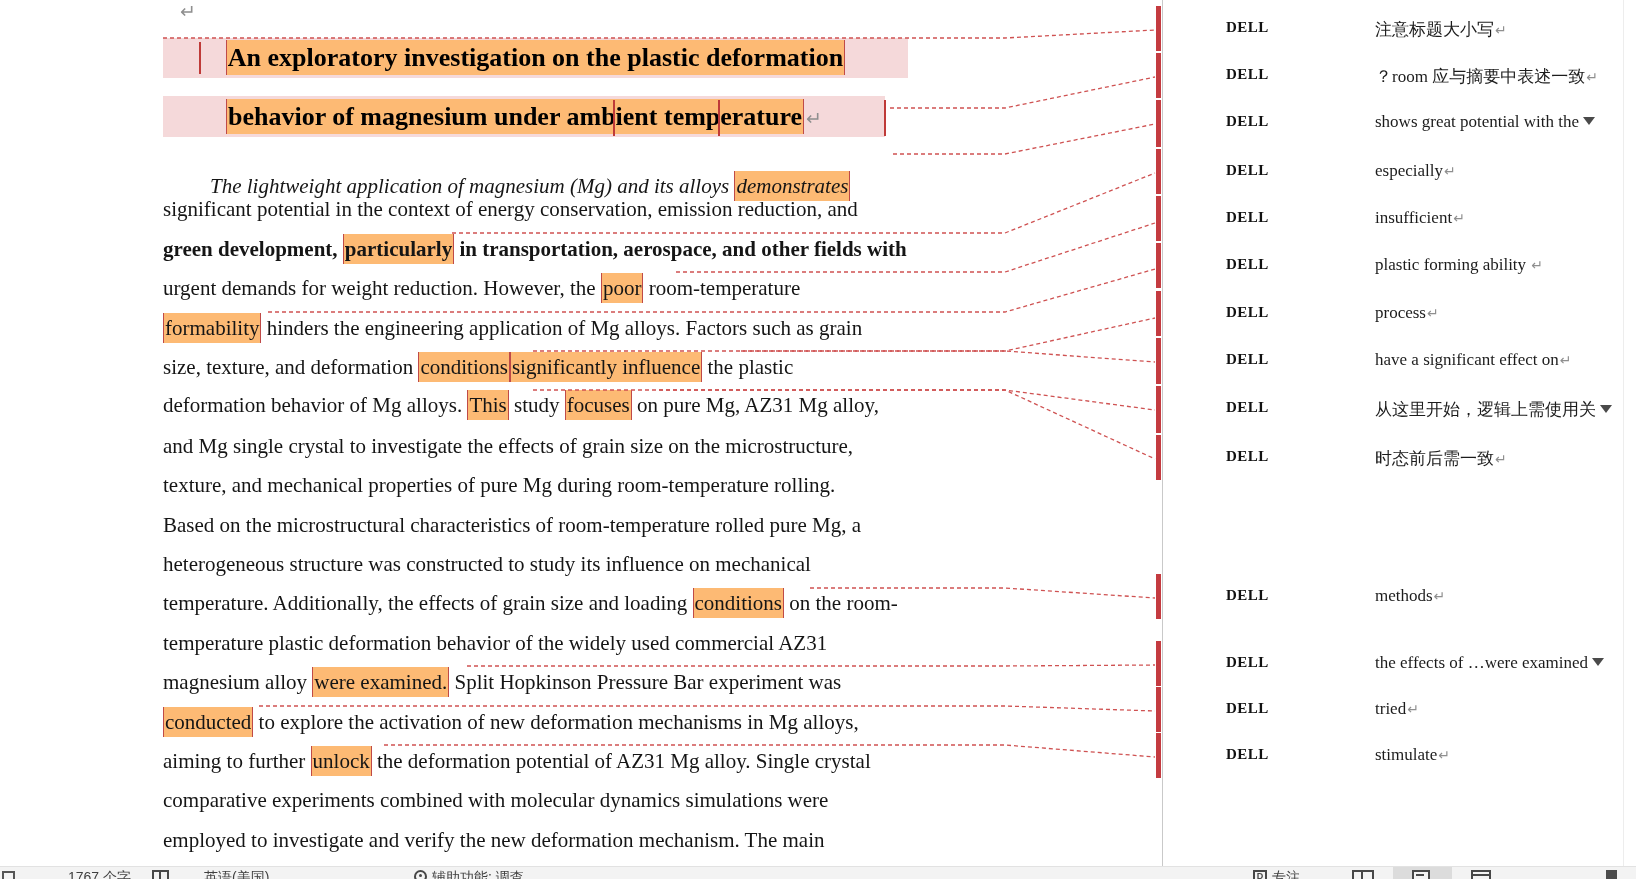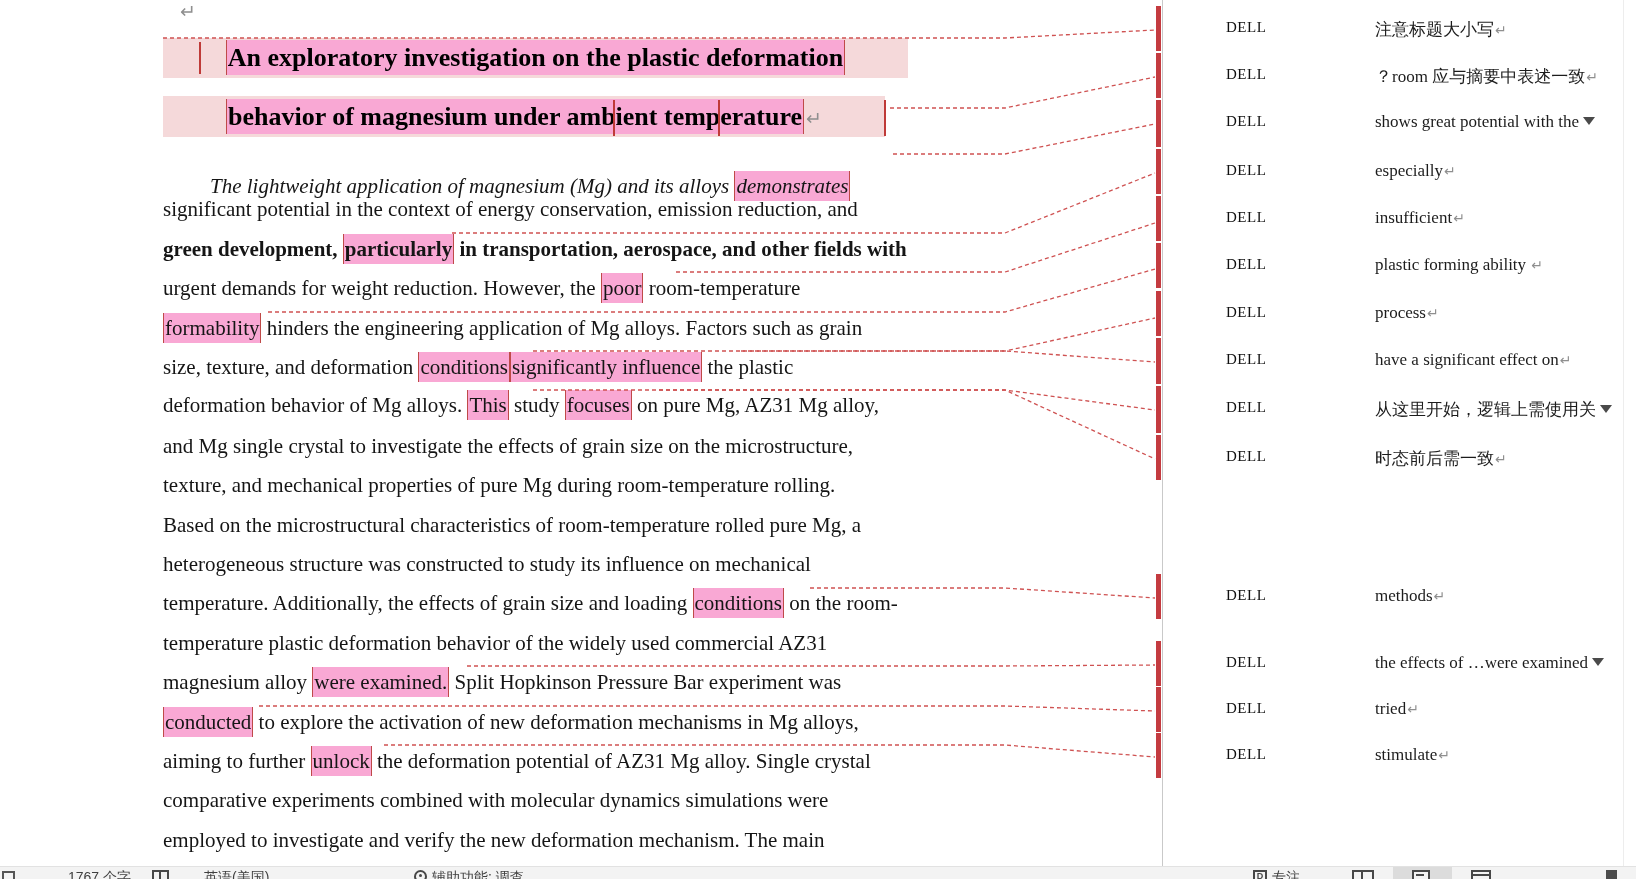--- a/index.html
+++ b/index.html
@@ -8,31 +8,31 @@
   
   #doc-area{position:absolute;left:0;top:0;width:1636px;height:866px;background:#fff;overflow:hidden;}
   #top-pilcrow{position:absolute;left:180px;top:0px;font-size:19px;color:#8f8f8f;}
   .title-band{position:absolute;left:163px;background:#f5d9da;text-align:center;
               font-weight:bold;font-size:26px;color:#000;white-space:nowrap;}
   #title-band-1{top:38px;width:745px;height:40px;line-height:40px;}
   #title-band-2{top:96px;width:722px;height:41px;line-height:41px;}
   .title-pilcrow{color:#8f8f8f;font-weight:normal;font-size:19px;margin-left:2px;}
   #body-lines{position:absolute;left:163px;top:151px;width:790px;}
   .body-line{position:absolute;left:0;height:40px;line-height:39px;font-size:21px;color:#151515;white-space:nowrap;}
-  .hl{background:#f9a8d4;border-left:1px solid #bf4a48;border-right:1px solid #bf4a48;
+  .hl{background:#fdba74;border-left:1px solid #bf4a48;border-right:1px solid #bf4a48;
       padding:3px 1px;}
   
   #leader-svg{position:absolute;left:0;top:0;pointer-events:none;}
   #separator-line{position:absolute;left:1162px;top:0;width:1px;height:866px;background:#c9c9c9;}
   #scroll-hint{position:absolute;left:1623px;top:0;width:1px;height:866px;background:#ededed;}
   .bar-seg{position:absolute;left:1156px;width:5px;background:#c43b40;}
   .red-tick{position:absolute;width:2px;background:#bf3a38;}
   
   .comment-row{position:absolute;left:1226px;width:410px;height:34px;}
-  .comment-author{position:absolute;left:0;top:1px;font-weight:normal;font-size:15px;color:#111;
+  .comment-author{position:absolute;left:0;top:1px;font-weight:bold;font-size:15px;color:#111;
                   letter-spacing:0.5px;font-family:"Liberation Serif",serif;}
   .comment-text{position:absolute;left:149px;top:0;font-size:17px;color:#1c1c1c;white-space:nowrap;}
   .comment-pilcrow{color:#8f8f8f;font-size:14px;margin-left:1px;}
   .overflow-arrow{display:inline-block;width:0;height:0;margin-left:4px;margin-bottom:2px;
                   border-left:6px solid transparent;border-right:6px solid transparent;
                   border-top:8px solid #4a4a4a;}
   
   #statusbar{position:absolute;left:0;top:866px;width:1636px;height:13px;background:#f3f3f3;
              border-top:1px solid #e2e2e2;overflow:hidden;font-family:"Liberation Sans",sans-serif;}
   .sb-item{position:absolute;top:2px;font-size:14px;color:#3f3f3f;white-space:nowrap;}

